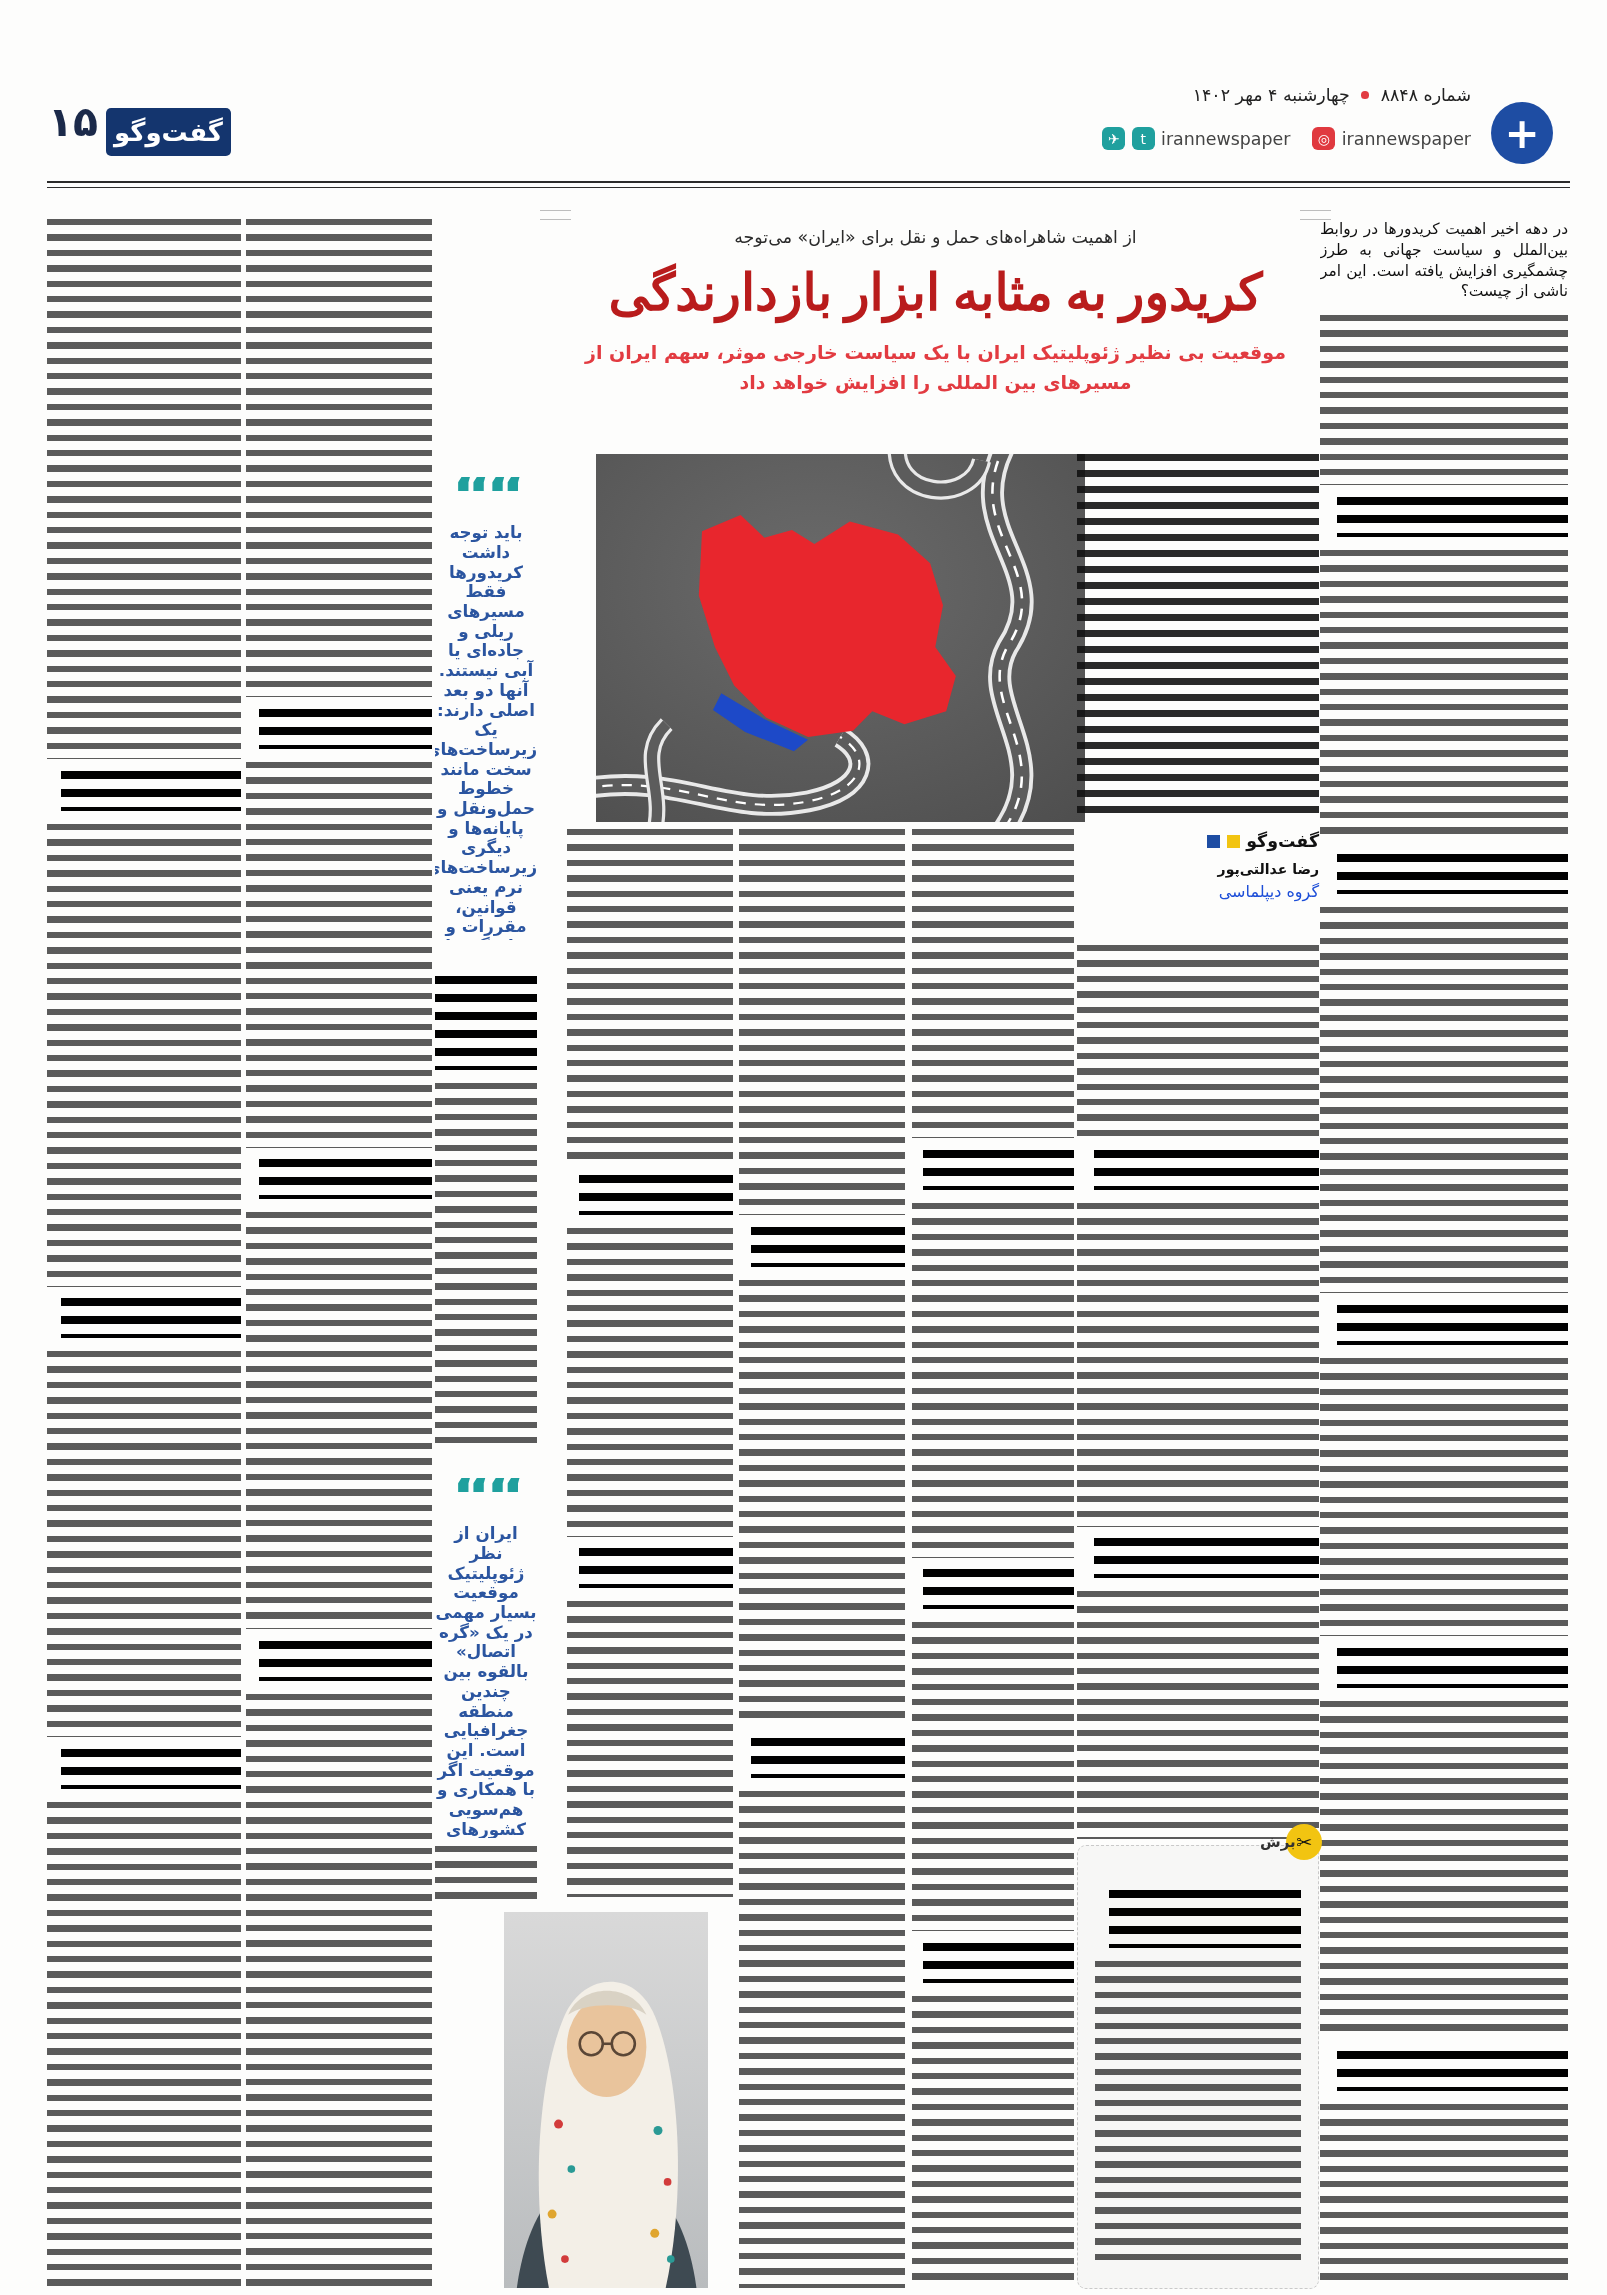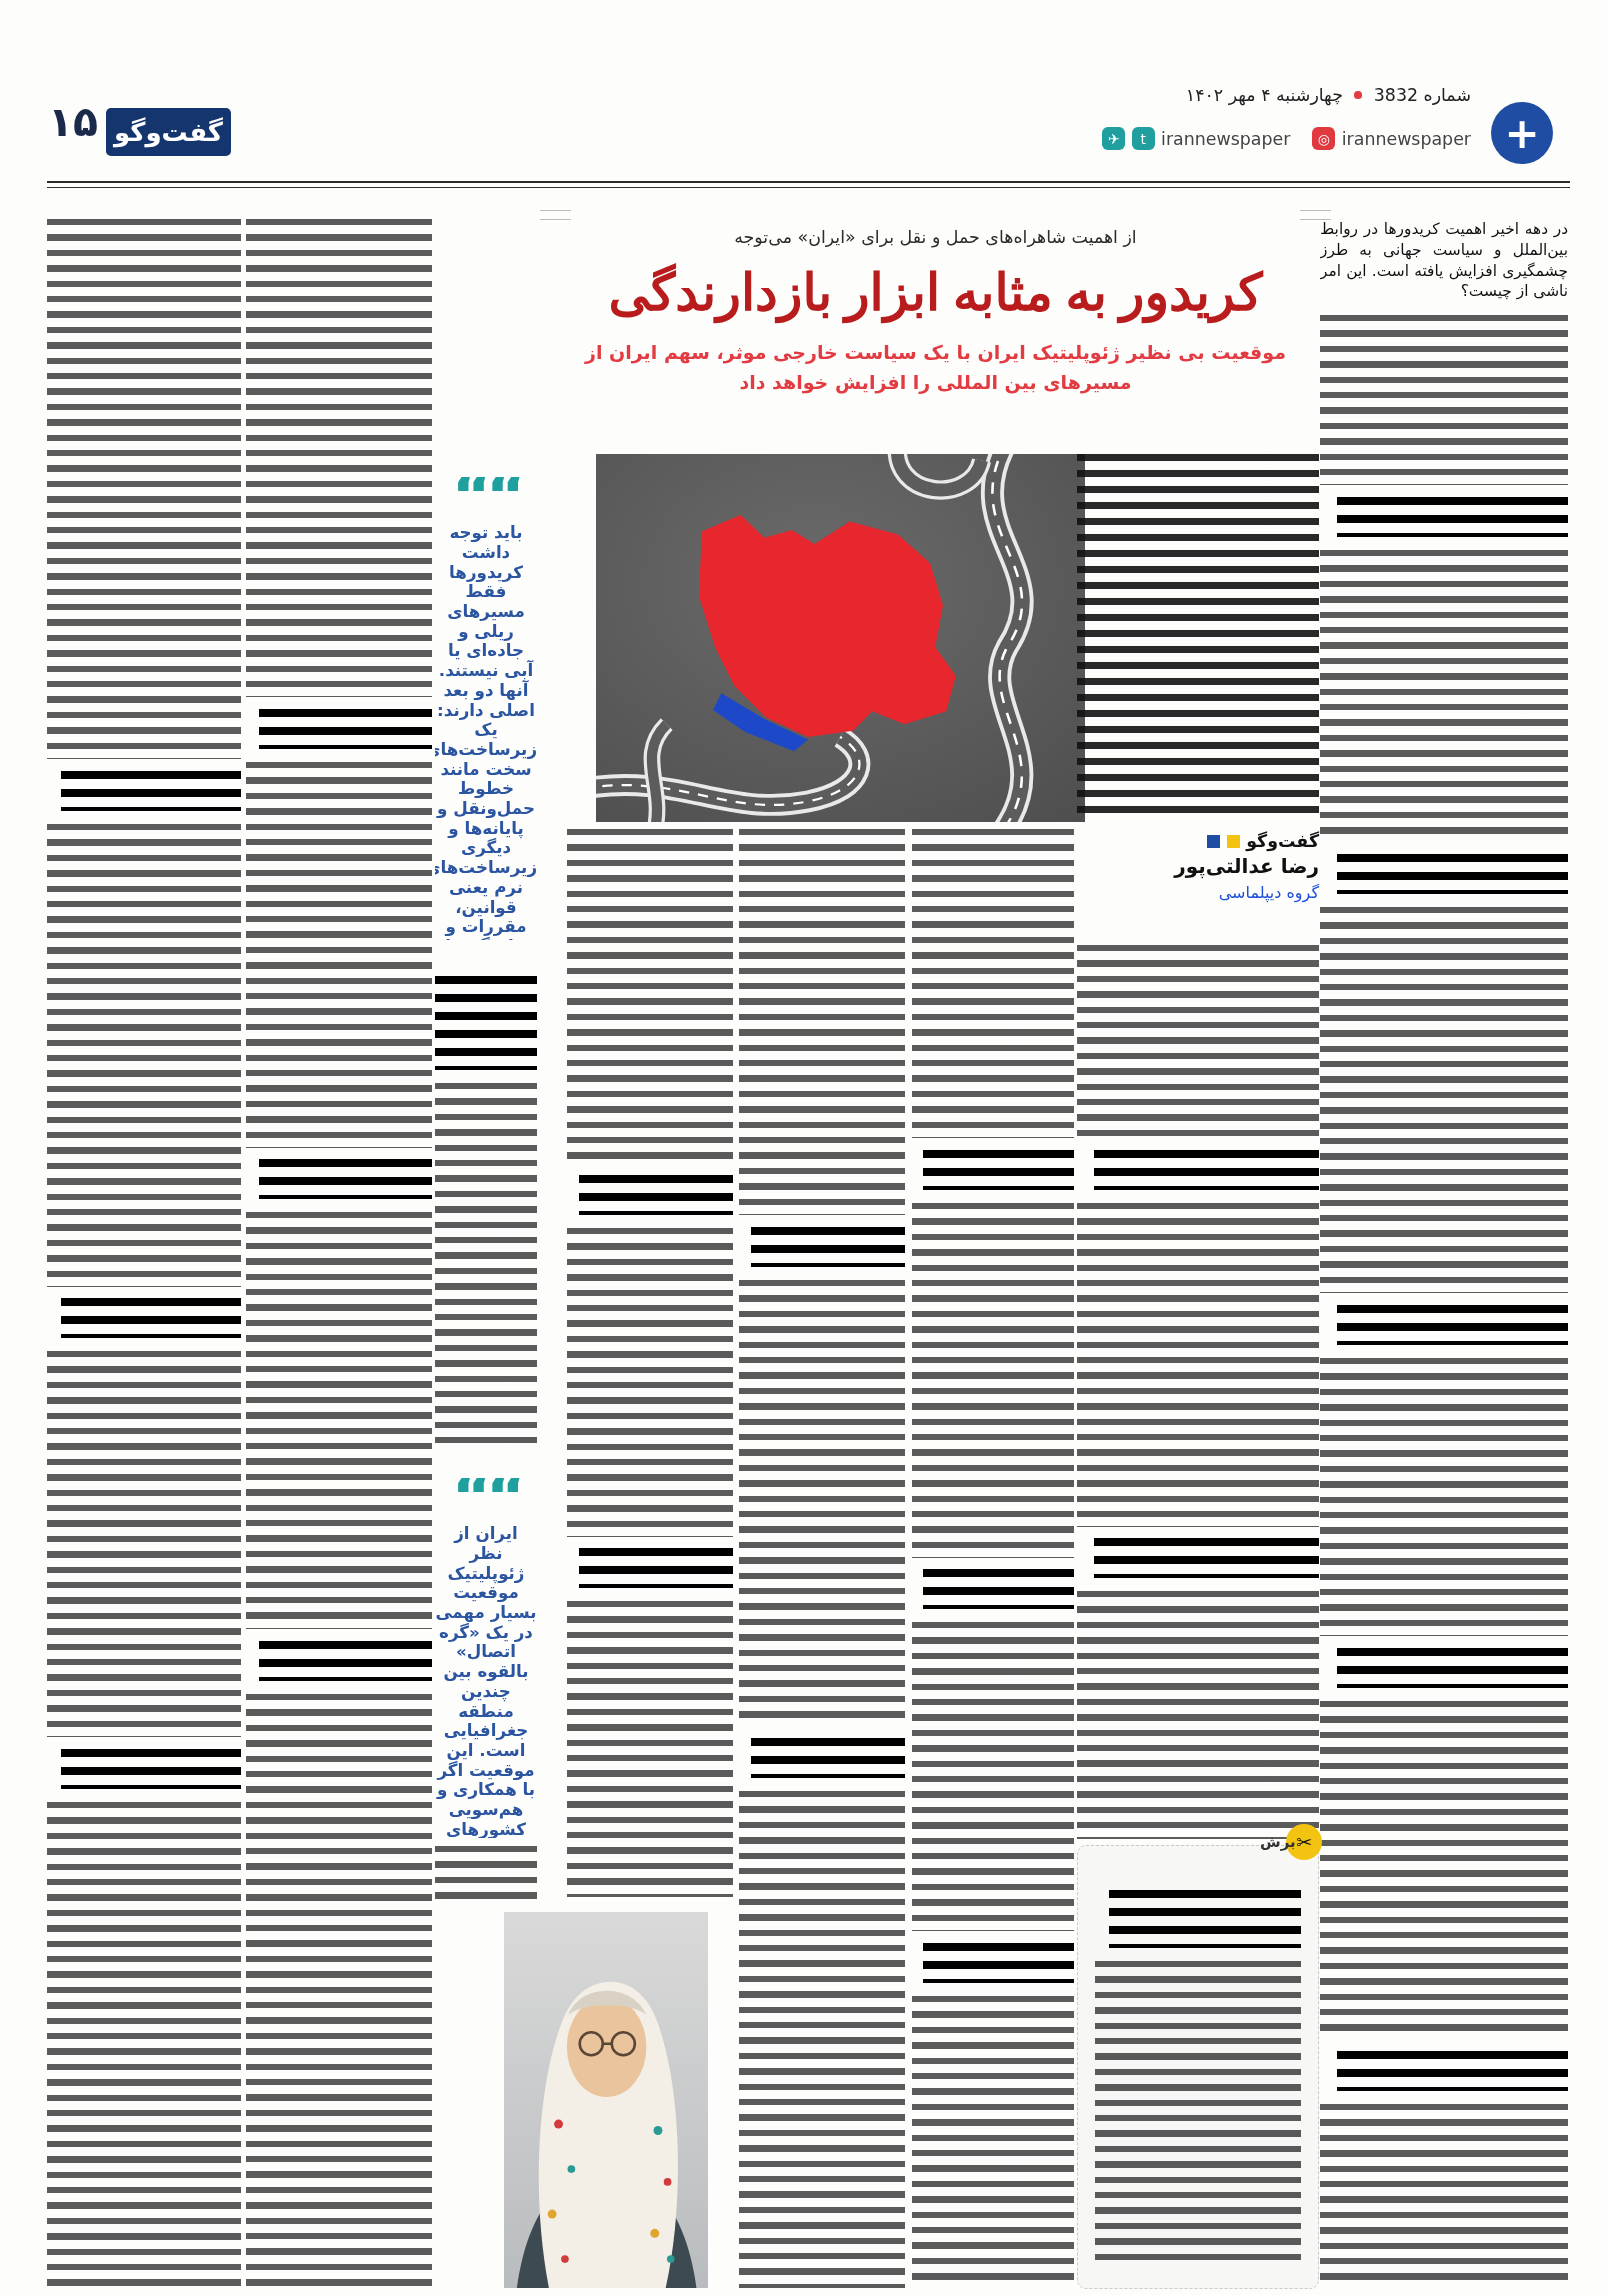--- a/index.html
+++ b/index.html
@@ -32,21 +32,21 @@
   .deck{font-size:19px;font-weight:bold;color:#e23b41;line-height:1.55;margin:16.7px auto 0;width:720px;}
   .orn{width:31px;height:7.7px;border-top:1.9px solid #bdbdbd;border-bottom:1.9px solid #bdbdbd;}
   
   .photo{left:596px;top:454px;width:489px;height:368px;}
   
   .byline{left:1126px;top:831px;width:193px;text-align:right;}
   .byline .tag{display:flex;align-items:center;justify-content:flex-start;gap:6.4px;font-size:17.4px;font-weight:bold;color:#111;}
   .sq{width:13px;height:13px;display:inline-block;}
   .sq.y{background:#f2c411;}
   .sq.b{background:#1e4da3;}
-  .byline .name{font-size:20px;font-weight:bold;margin-top:3px;color:#101010;}
+  .byline .name{font-size:14px;font-weight:bold;margin-top:10px;color:#101010;}
   .byline .group{font-size:16px;color:#1d4ed8;margin-top:5.1px;}
   
   .col{position:absolute;overflow:hidden;}
   .tx{background:repeating-linear-gradient(180deg,rgba(45,45,45,.78) 0 6.4px,rgba(0,0,0,0) 6.4px 15.4px);margin-bottom:11.6px;}
   .txd{background:repeating-linear-gradient(180deg,rgba(18,18,18,.9) 0 7px,rgba(0,0,0,0) 7px 16px);}
   .btx{background:repeating-linear-gradient(180deg,#000 0 8.4px,rgba(0,0,0,0) 8.4px 18px);width:93%;margin:5.1px 0 13px;}
   .intro-q{font-size:15.4px;line-height:1.35;text-align:justify;color:#111;margin-bottom:13px;}
   
   .quote-block{width:102px;text-align:center;}
   .qmark{color:#1fa09e;font-size:62px;line-height:.6;font-weight:bold;letter-spacing:-6.4px;}
@@ -60,21 +60,21 @@
   
   .woman{left:504px;top:1912px;width:204px;height:376px;}
 </style>
 </head>
 <body>
 
 <div class="abs page-num">۱۵</div>
 <div class="abs section-box">گفت‌وگو</div>
 
 <div class="abs date-line">
-  <span>شماره 3832</span>
+  <span>شماره ۸۸۴۸</span>
   <span class="sep"></span>
   <span>چهارشنبه ۴ مهر ۱۴۰۲</span>
 </div>
 
 <div class="abs social-bar">
   <div class="social-group">
     <span>irannewspaper</span>
     <span class="sicon red">◎</span>
   </div>
   <div class="social-group">

